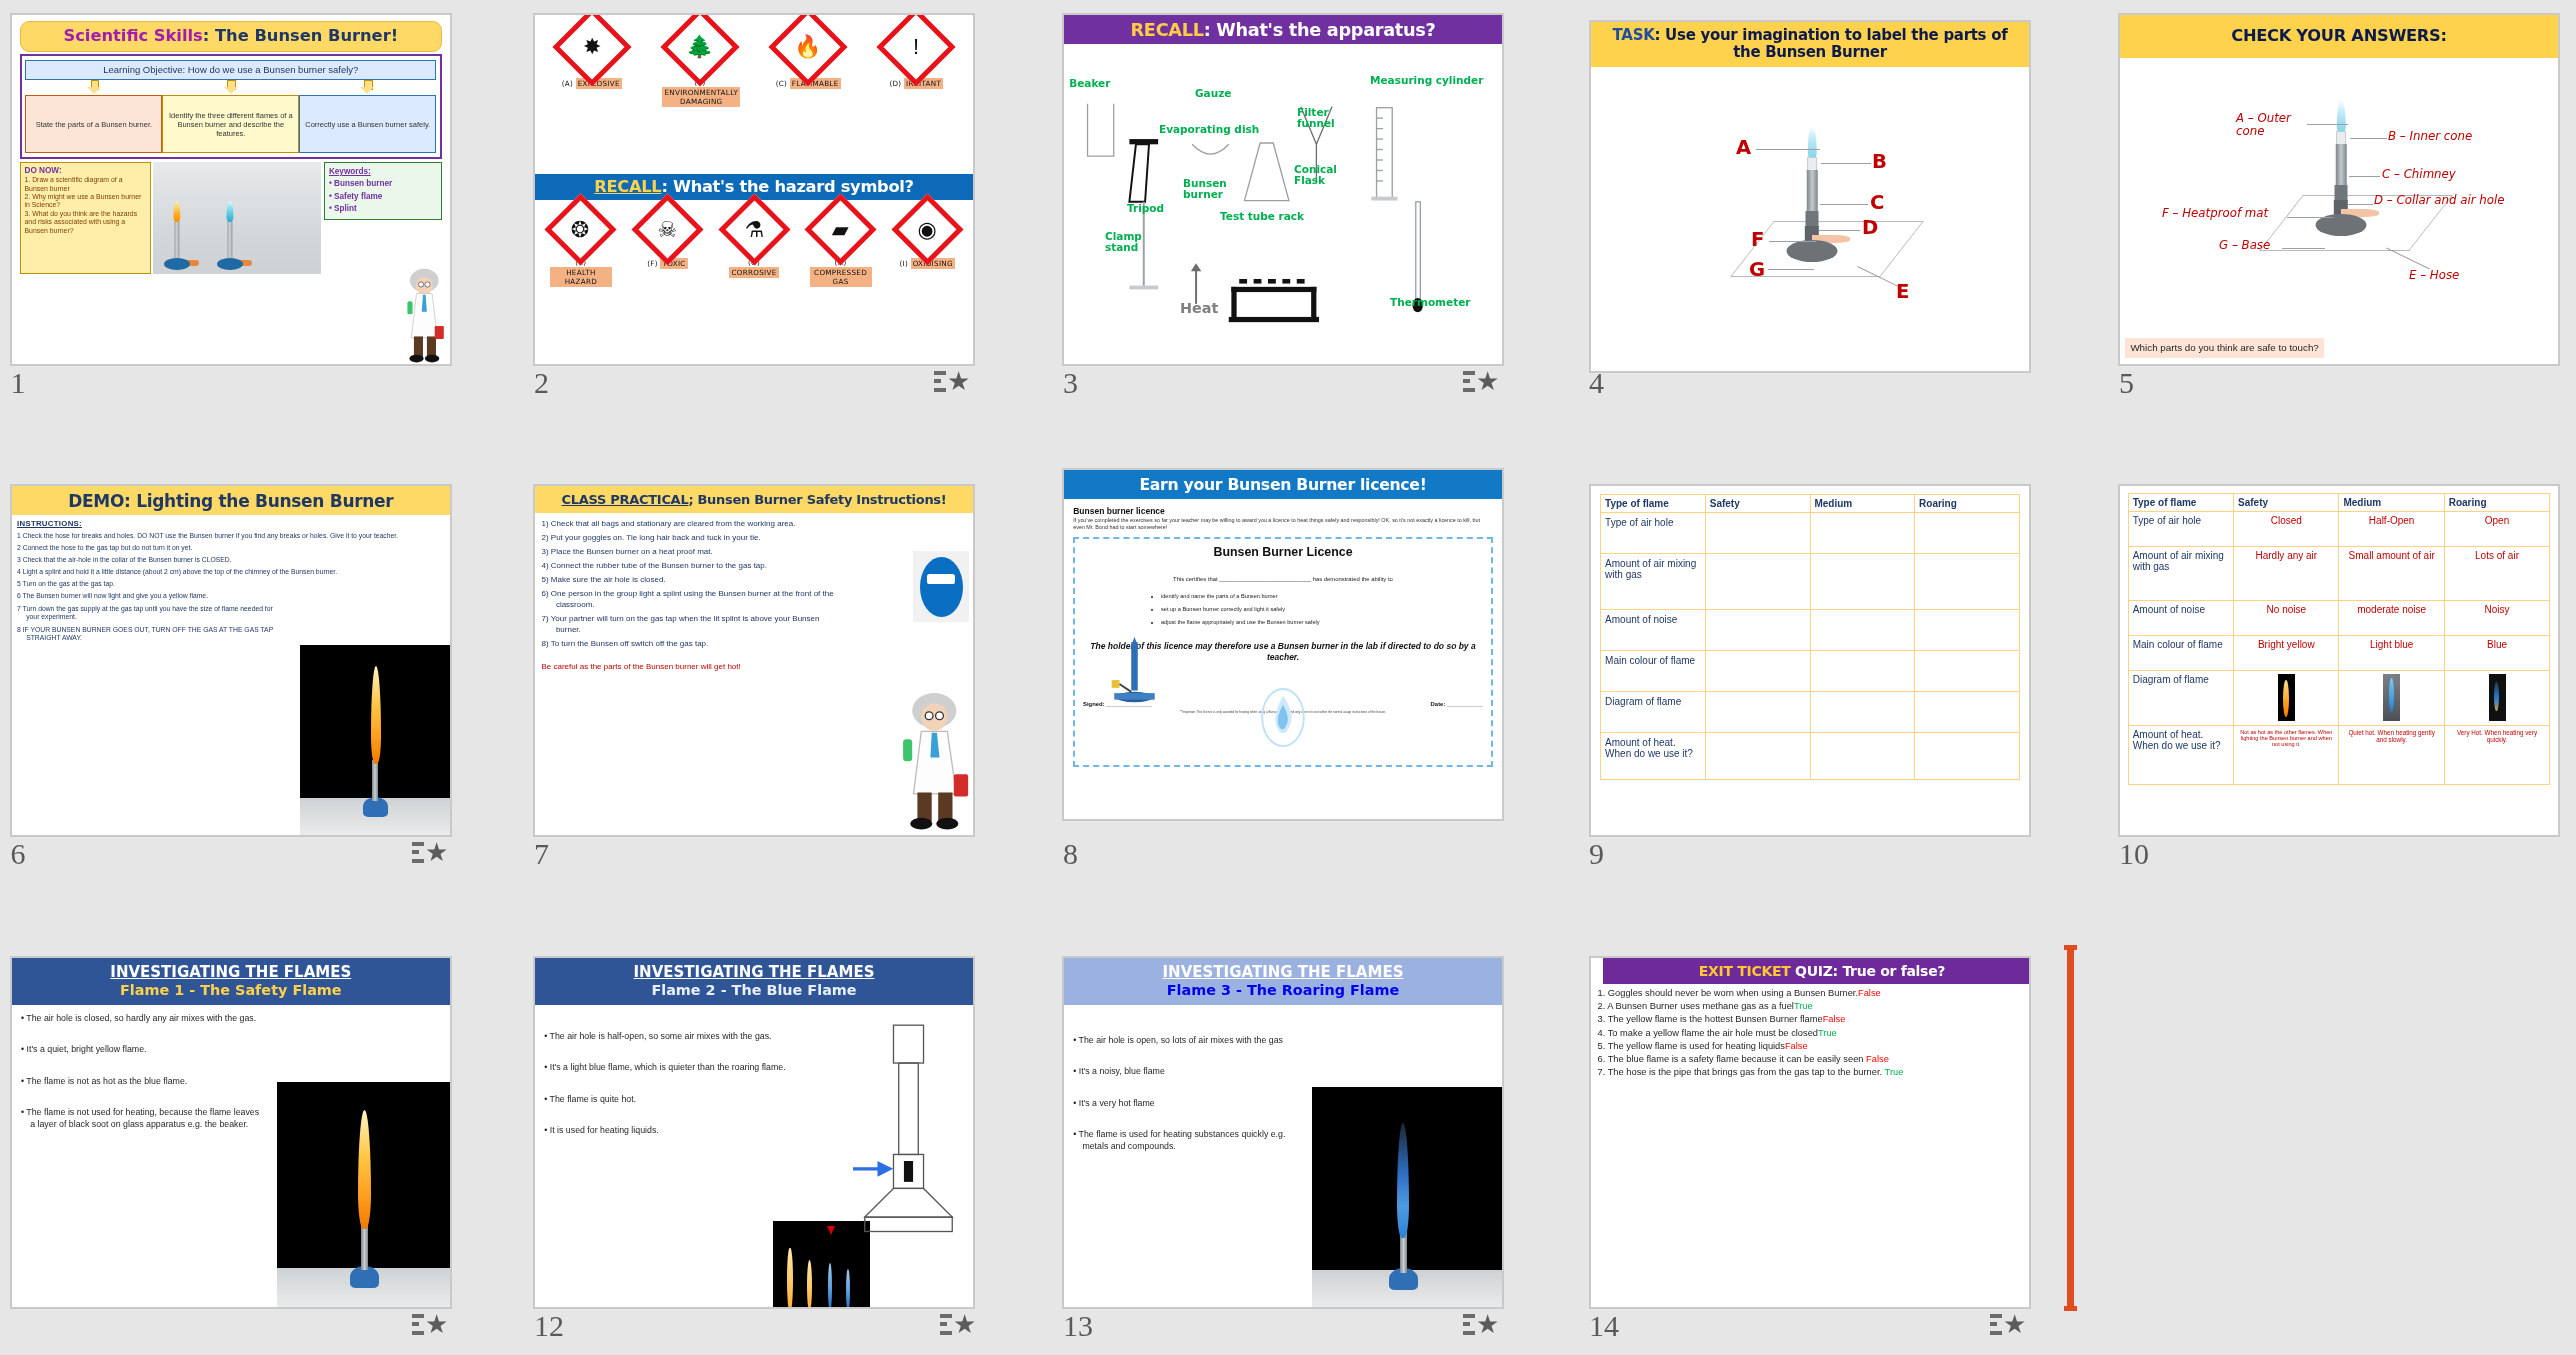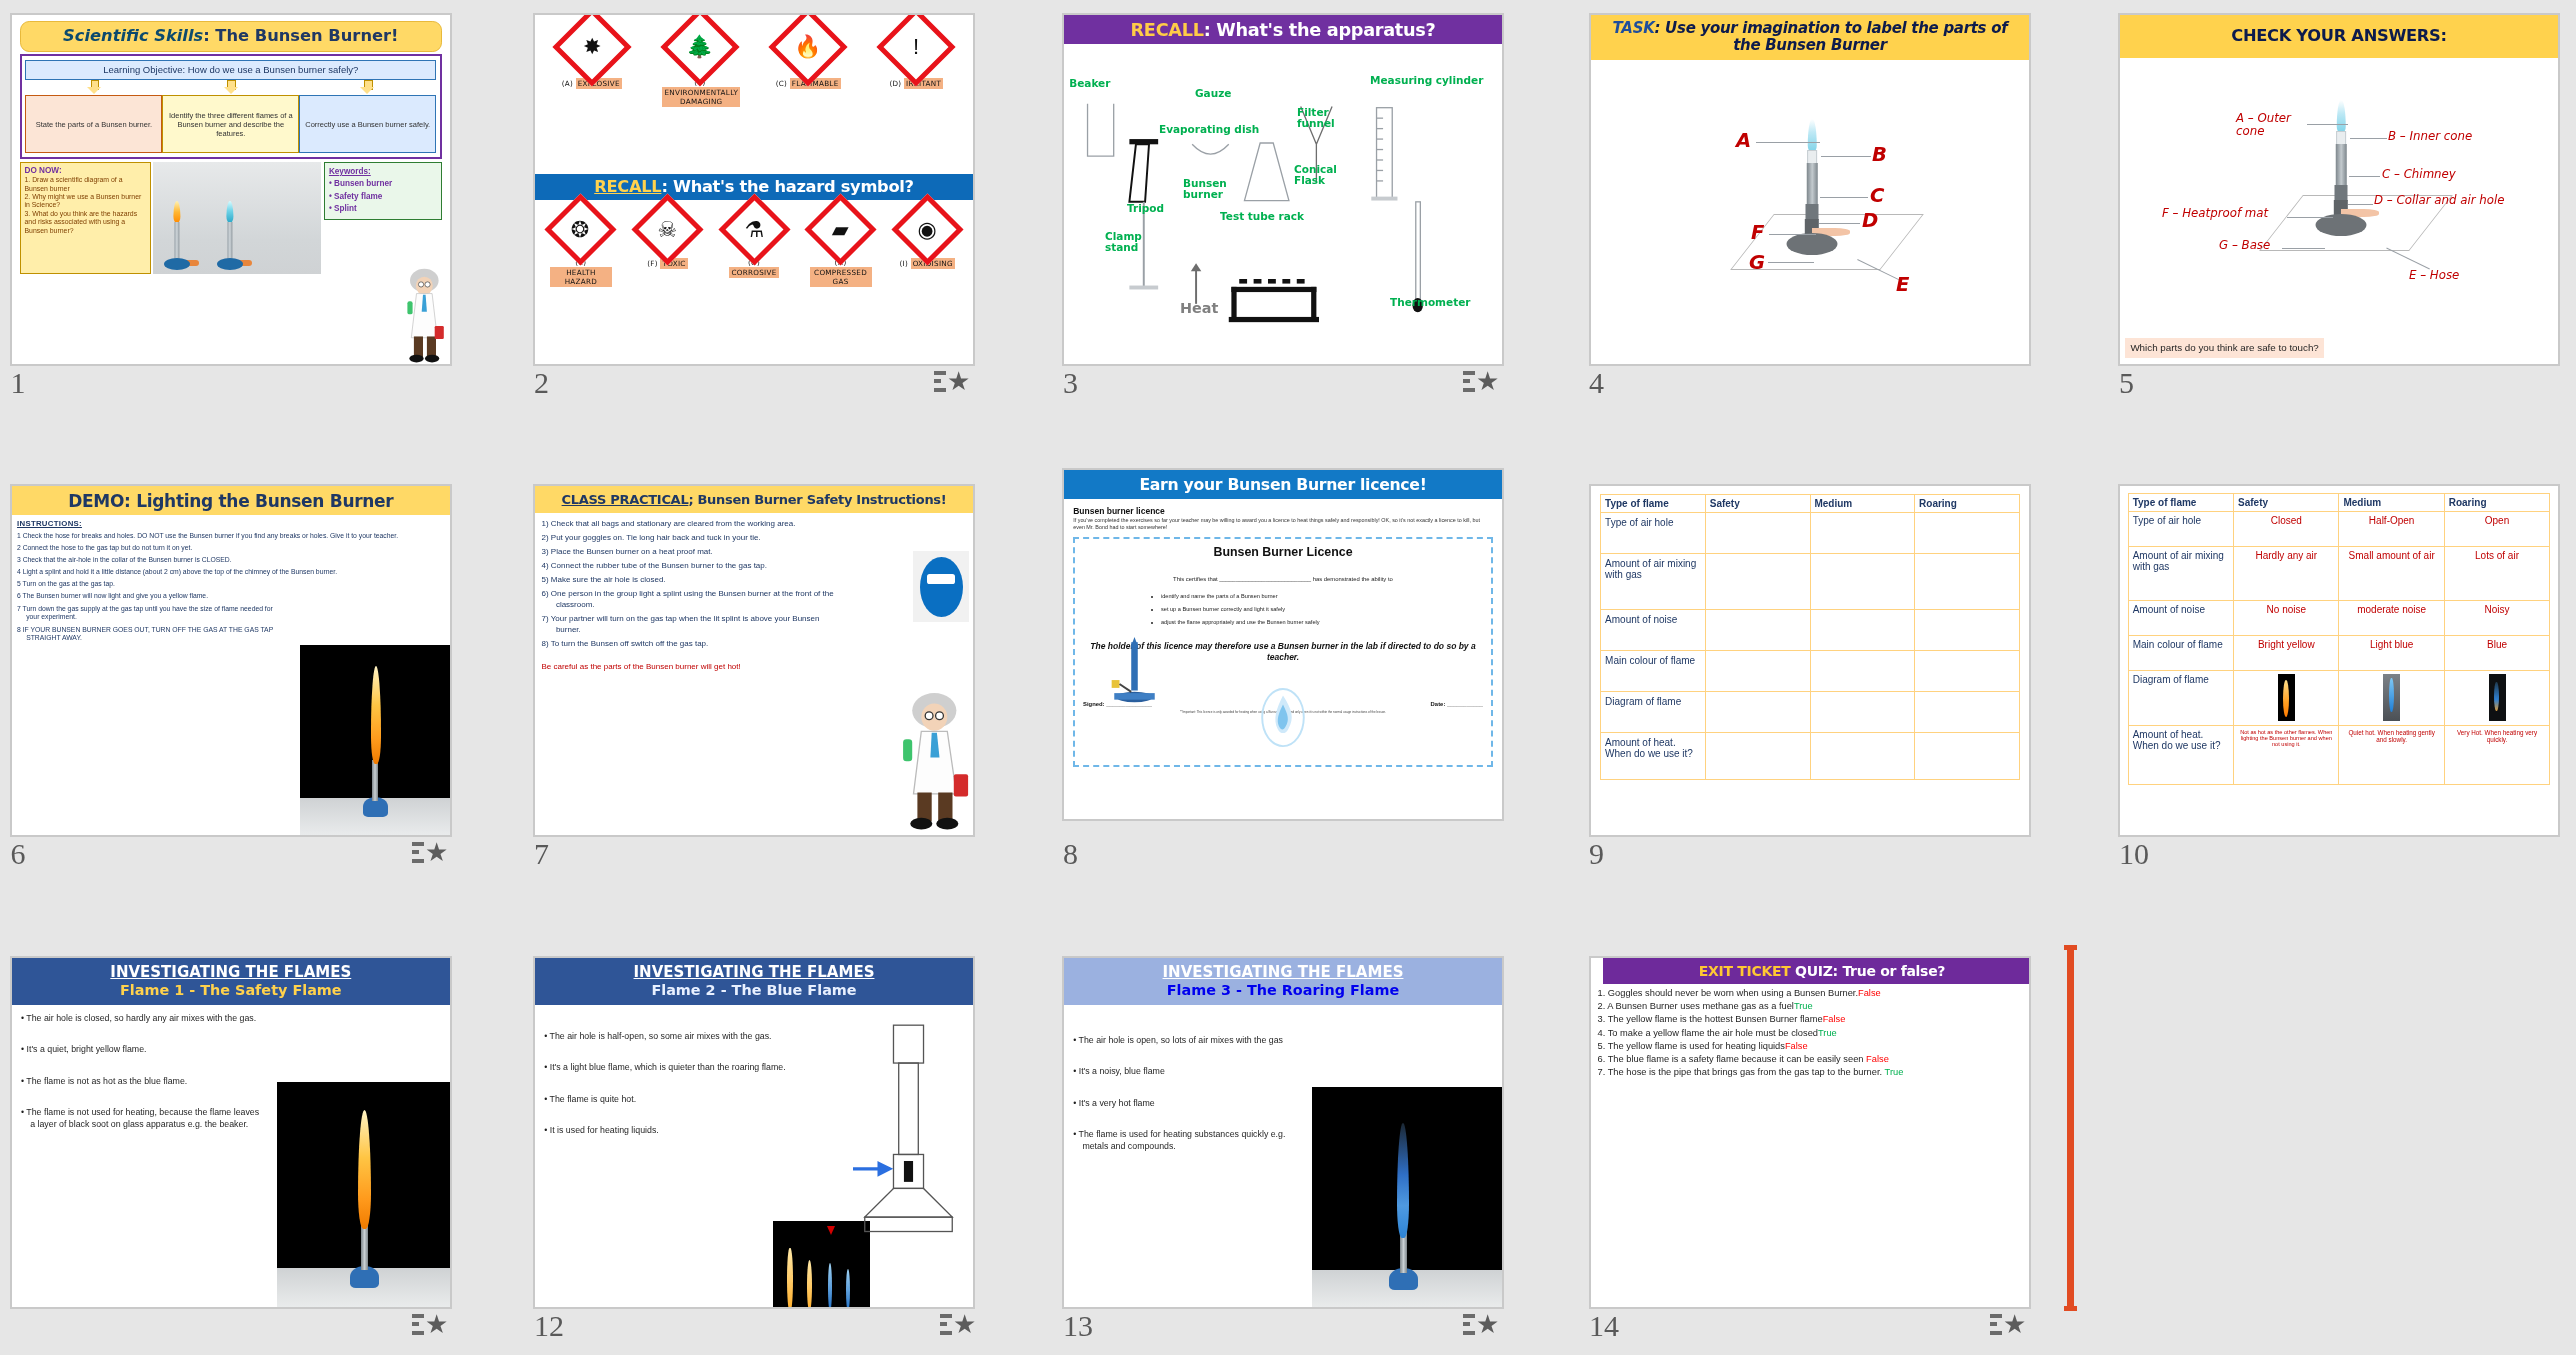--- a/index.html
+++ b/index.html
@@ -48,21 +48,21 @@
 
   
   .s1 { background:#fff; padding:3.9px; }
   .s1-title {
     margin:2.6px 3.9px 0 3.9px;
     background:#ffd966; border:1.3px solid #e8b93b; border-radius:9.2px;
     text-align:center; padding:3.9px 2.6px 5.2px;
     font-size:16.3px; font-weight:bold; font-family:"DejaVu Sans", sans-serif;
     color:#1f3864;
   }
-  .s1-title .red { color:#0c4a6e; font-style:italic; }
+  .s1-title .red { color:#a21caf; }
   .s1-lo-wrap { margin:2.6px 3.9px; border:2px solid #7030a0; padding:3.9px; }
   .s1-lo {
     background:#dbeafe; border:1.3px solid #2e74b5; color:#1f3864;
     font-size:9.5px; padding:3.3px 3.9px; text-align:center;
     position:relative;
   }
   .s1-arrows { display:flex; justify-content:space-around; height:15.7px; align-items:center; }
   .s1-arrow { width:14.4px; height:14.4px; position:relative; }
   .s1-arrow:before {
     content:""; position:absolute; left:3.9px; top:0; width:6.5px; height:7.8px;
@@ -452,21 +452,21 @@
     </div>
   </div>
   <div class="slidenum" style="left:1063px;top:366px;">3</div>
   <div class="anim-badge" style="left:1463px;top:367px;">
     <div class="ln l1"></div>
     <div class="ln l2"></div>
     <div class="ln l3"></div>
     <div class="star">★</div>
   </div>
 
-  <div class="tile" style="left:1589px;top:13px;font-style:italic;">
+  <div class="tile" style="left:1589px;top:20px;">
     <div class="tile-inner s4">
       <div class="banner s4-banner">
         <span class="blue">TASK</span><span>: Use your imagination to label the parts of the Bunsen Burner</span>
       </div>
       <div class="s45-canvas">
         <div class="bb2" style="left:221px;top:78px;">
           <div class="mat"></div>
           <div class="fl"></div>
           <div class="cap"></div>
           <div class="chim"></div>

